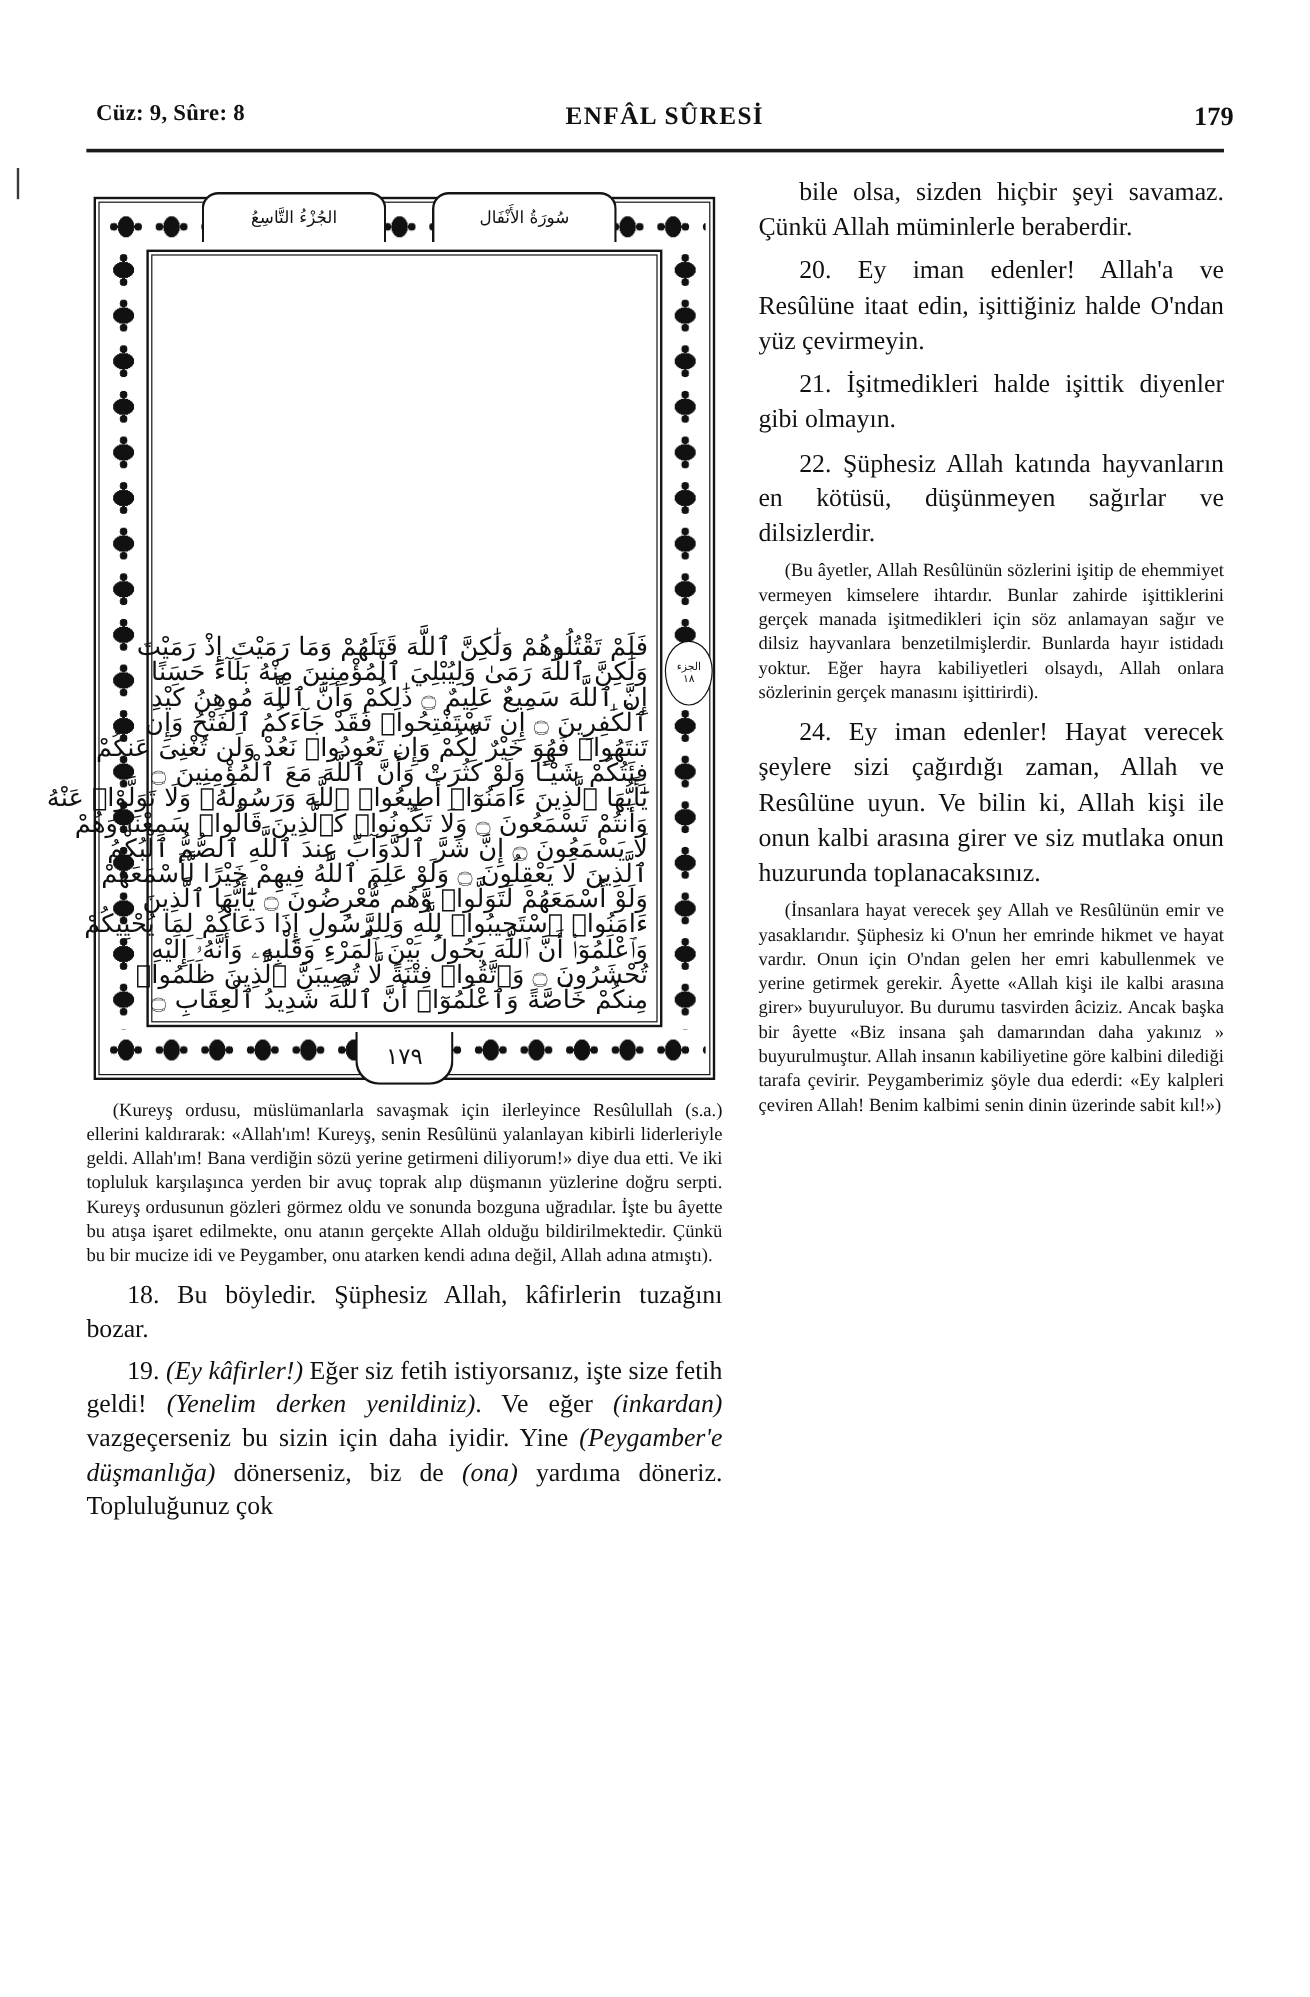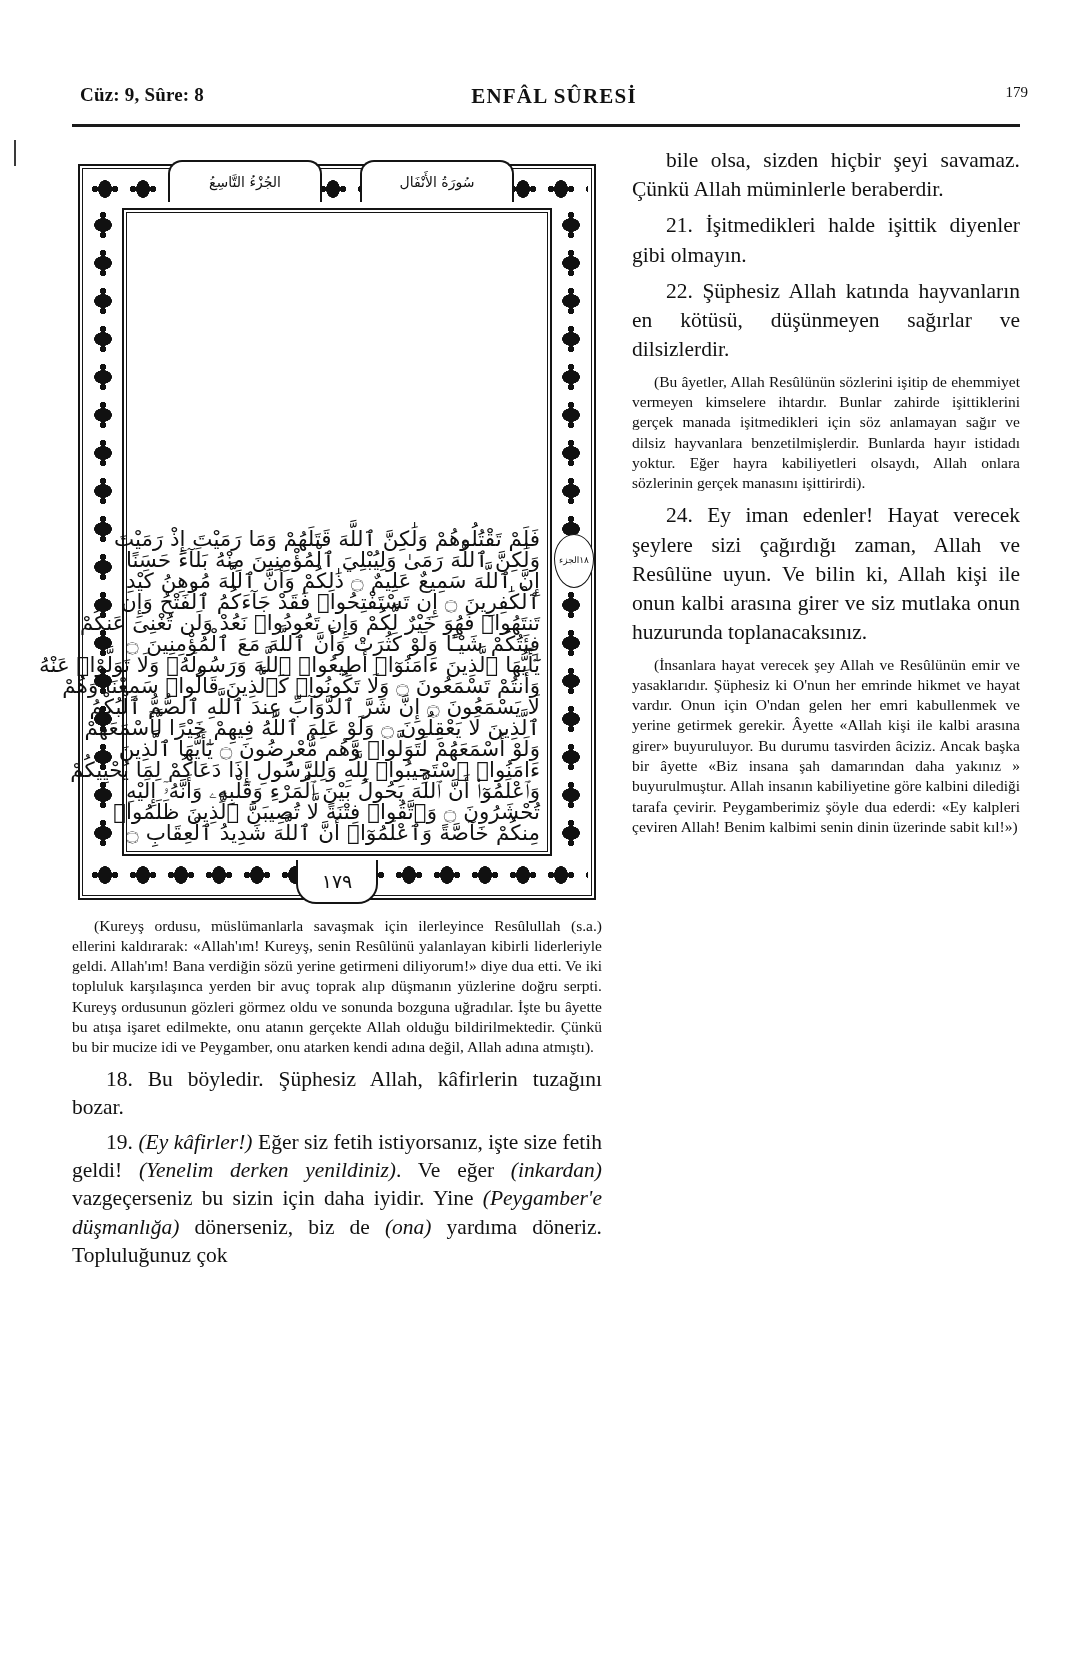--- a/index.html
+++ b/index.html
@@ -39,22 +39,22 @@
     width: 948px;
     text-align: center;
     font-size: 21px;
     font-weight: bold;
     letter-spacing: 1.2px;
   }
   .hdr-right {
     position: absolute;
     right: 0;
     top: 0;
-    font-size: 15px;
-    font-weight: normal;
+    font-size: 22px;
+    font-weight: bold;
   }
   .hdr-rule {
     position: absolute;
     left: 72px;
     top: 124px;
     width: 948px;
     height: 3px;
     background: #1a1a1a;
   }
 
@@ -207,21 +207,21 @@
   .hizb-medallion {
     position: absolute;
     right: 8px;
     top: 388px;
     width: 38px;
     height: 52px;
     border: 1.5px solid #141414;
     border-radius: 50% 50% 50% 50% / 46% 46% 54% 54%;
     background: #fff;
     display: flex;
-    flex-direction: row;
+    flex-direction: column;
     align-items: center;
     justify-content: center;
     font-family: Liberation Serif, serif;
     font-size: 9px;
     line-height: 1.1;
     z-index: 6;
   }
 
   
   .ayah-lines {
@@ -338,20 +338,21 @@
     <div id="left-text">
         <p class="commentary">(Kureyş ordusu, müslümanlarla savaşmak için ilerleyince Resûlullah (s.a.) ellerini kaldırarak: «Allah'ım! Kureyş, senin Resûlünü yalanlayan kibirli liderleriyle geldi. Allah'ım! Bana verdiğin sözü yerine getirmeni diliyorum!» diye dua etti. Ve iki topluluk karşılaşınca yerden bir avuç toprak alıp düşmanın yüzlerine doğru serpti. Kureyş ordusunun gözleri görmez oldu ve sonunda bozguna uğradılar. İşte bu âyette bu atışa işaret edilmekte, onu atanın gerçekte Allah olduğu bildirilmektedir. Çünkü bu bir mucize idi ve Peygamber, onu atarken kendi adına değil, Allah adına atmıştı).</p>
         <p class="verse"><span class="num">18.</span> Bu böyledir. Şüphesiz Allah, kâfirlerin tuzağını bozar.</p>
         <p class="verse"><span class="num">19.</span> <i>(Ey kâfirler!)</i> Eğer siz fetih istiyorsanız, işte size fetih geldi! <i>(Yenelim derken yenildiniz)</i>. Ve eğer <i>(inkardan)</i> vazgeçerseniz bu sizin için daha iyidir. Yine <i>(Peygamber'e düşmanlığa)</i> dönerseniz, biz de <i>(ona)</i> yardıma döneriz. Topluluğunuz çok</p>
       </div>
   </div>
 
   <div class="col-right">
     <div id="right-text">
         <p class="verse">bile olsa, sizden hiçbir şeyi savamaz. Çünkü Allah müminlerle beraberdir.</p>
+        <p class="verse"><span class="num">20.</span> Ey iman edenler! Allah'a ve Resûlüne itaat edin, işittiğiniz halde O'ndan yüz çevirmeyin.</p>
         <p class="verse"><span class="num">21.</span> İşitmedikleri halde işittik diyenler gibi olmayın.</p>
         <p class="verse"><span class="num">22.</span> Şüphesiz Allah katında hayvanların en kötüsü, düşünmeyen sağırlar ve dilsizlerdir.</p>
         <p class="commentary">(Bu âyetler, Allah Resûlünün sözlerini işitip de ehemmiyet vermeyen kimselere ihtardır. Bunlar zahirde işittiklerini gerçek manada işitmedikleri için söz anlamayan sağır ve dilsiz hayvanlara benzetilmişlerdir. Bunlarda hayır istidadı yoktur. Eğer hayra kabiliyetleri olsaydı, Allah onlara sözlerinin gerçek manasını işittirirdi).</p>
         <p class="verse"><span class="num">24.</span> Ey iman edenler! Hayat verecek şeylere sizi çağırdığı zaman, Allah ve Resûlüne uyun. Ve bilin ki, Allah kişi ile onun kalbi arasına girer ve siz mutlaka onun huzurunda toplanacaksınız.</p>
         <p class="commentary">(İnsanlara hayat verecek şey Allah ve Resûlünün emir ve yasaklarıdır. Şüphesiz ki O'nun her emrinde hikmet ve hayat vardır. Onun için O'ndan gelen her emri kabullenmek ve yerine getirmek gerekir. Âyette «Allah kişi ile kalbi arasına girer» buyuruluyor. Bu durumu tasvirden âciziz. Ancak başka bir âyette «Biz insana şah damarından daha yakınız » buyurulmuştur. Allah insanın kabiliyetine göre kalbini dilediği tarafa çevirir. Peygamberimiz şöyle dua ederdi: «Ey kalpleri çeviren Allah! Benim kalbimi senin dinin üzerinde sabit kıl!»)</p>
       </div>
   </div>
 
 </div>
 

